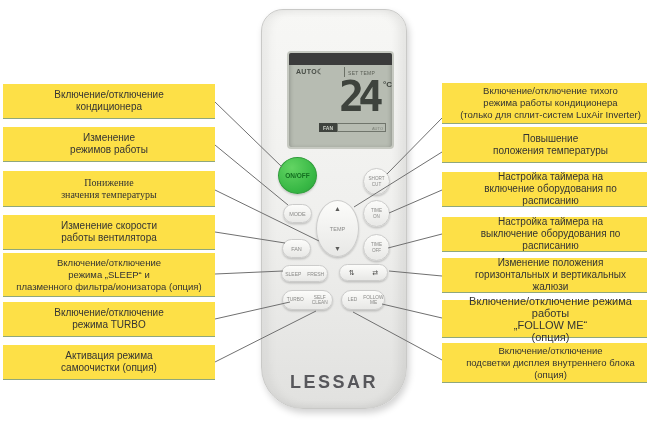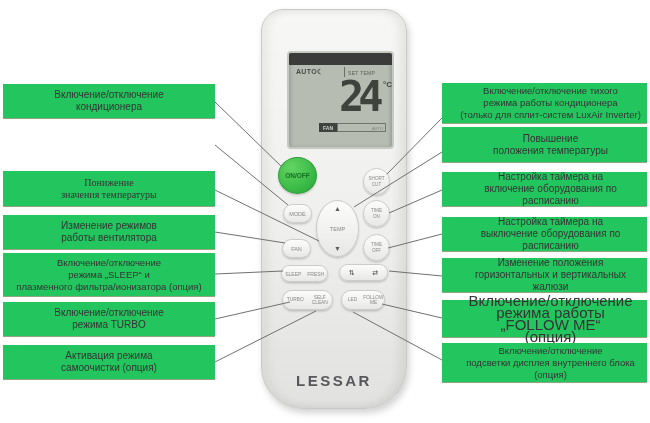--- a/index.html
+++ b/index.html
@@ -1,30 +1,30 @@
 <!DOCTYPE html>
 <html><head>
 <meta charset="utf-8">
 <style>
   html,body{margin:0;padding:0;background:#fff;}
   .stage{position:relative;width:650px;height:423px;background:#fff;overflow:hidden;
          font-family:"Liberation Sans",sans-serif;}
   
-  .callout{position:absolute;background:#22c55e;border-bottom:1px solid #8fa77c;
+  .callout{position:absolute;background:#fde047;border-bottom:1px solid #8fa77c;
            color:#333;font-size:10px;line-height:12px;text-align:center;
            display:flex;align-items:center;justify-content:center;
            white-space:pre-line;box-sizing:border-box;padding:2px 4px;z-index:2;}
   .cl{left:3px;width:212px;}
   .cr{left:442px;width:205px;padding-left:16px;}
   .l1{top:84px;height:35px;}  .l2{top:127px;height:35px;} .l3{top:171px;height:36px;font-family:Liberation Serif, serif;}
   .l4{top:215px;height:35px;} .l5{top:253px;height:44px;font-size:9.5px;}
   .l6{top:302px;height:35px;} .l7{top:345px;height:35px;}
   .r1{top:83px;height:41px;font-size:9.5px;} .r2{top:127px;height:36px;}
   .r3{top:172px;height:35px;} .r4{top:217px;height:35px;} .r5{top:258px;height:35px;}
-  .r6{top:300px;height:38px;font-size:15px;} .r7{top:343px;height:40px;font-size:9.5px;}
+  .r6{top:300px;height:38px;font-size:11px;} .r7{top:343px;height:40px;font-size:9.5px;}
   
   .connectors{position:absolute;left:0;top:0;width:650px;height:423px;z-index:3;pointer-events:none;}
   .connectors line{stroke:#707070;stroke-width:1;}
   
   .remote{position:absolute;left:261px;top:9px;width:146px;height:400px;z-index:1;
           background:linear-gradient(180deg,#f7f7f5,#efefed 55%,#e1e1df);
           border:1px solid #c9c9c7;border-radius:22px 22px 42px 42px;box-sizing:border-box;
           box-shadow:inset -7px 0 10px rgba(0,0,0,.07),inset 7px 0 10px rgba(0,0,0,.05),
                      2px 4px 7px rgba(0,0,0,.18);}
   .lcd{position:absolute;left:25px;top:41px;width:107px;height:98px;background:#b7bcb2;
@@ -56,21 +56,21 @@
   .temp-arrow{position:absolute;left:0;right:0;text-align:center;font-size:7px;color:#5c5c5a;cursor:default;}
   .temp-up{top:4px;} .temp-down{bottom:4px;}
   .btn-shortcut{left:101px;top:158px;width:27px;height:27px;font-size:4.6px;line-height:5.5px;}
   .btn-timeon{left:101px;top:190px;width:27px;height:27px;font-size:4.6px;line-height:5.5px;}
   .btn-timeoff{left:101px;top:224px;width:27px;height:27px;font-size:4.6px;line-height:5.5px;}
   .btn-sleepfresh{left:19px;top:255px;width:47px;height:17px;font-size:5px;justify-content:space-around;}
   .btn-swing{left:77px;top:254px;width:49px;height:17px;font-size:7px;justify-content:space-around;color:#4d4d4b;}
   .btn-turboself{left:20px;top:280px;width:51px;height:20px;font-size:4.8px;line-height:5.5px;justify-content:space-around;}
   .btn-ledfollow{left:79px;top:280px;width:44px;height:20px;font-size:4.8px;line-height:5.5px;justify-content:space-around;}
   .half{flex:1;display:flex;align-items:center;justify-content:center;white-space:pre-line;}
-  .logo{position:absolute;left:0;right:0;top:362px;text-align:center;font-size:15px;
+  .logo{position:absolute;left:0;right:0;top:362px;text-align:center;font-size:18px;
         font-weight:bold;letter-spacing:2.5px;color:#57575b;}
 </style>
 </head>
 <body>
 
 <div class="stage">
 
   <svg class="connectors">
     <line x1="215" y1="102" x2="282" y2="167"></line>
     <line x1="215" y1="145" x2="288" y2="205"></line>
@@ -83,23 +83,25 @@
     <line x1="442" y1="152" x2="354" y2="207"></line>
     <line x1="442" y1="190" x2="389" y2="213"></line>
     <line x1="442" y1="234" x2="388" y2="248"></line>
     <line x1="442" y1="276" x2="389" y2="271"></line>
     <line x1="442" y1="318" x2="382" y2="304"></line>
     <line x1="442" y1="360" x2="353" y2="312"></line>
   </svg>
 
   <div class="callout cl l1">Включение/отключение
 кондиционера</div>
+  <div class="callout cl l2">Изменение
+режимов работы</div>
   <div class="callout cl l3">Понижение
 значения температуры</div>
-  <div class="callout cl l4">Изменение режимов
+  <div class="callout cl l4">Изменение скорости
 работы вентилятора</div>
   <div class="callout cl l5">Включение/отключение
 режима „SLEEP“ и
 плазменного фильтра/ионизатора (опция)</div>
   <div class="callout cl l6">Включение/отключение
 режима TURBO</div>
   <div class="callout cl l7">Активация режима
 самоочистки (опция)</div>
 
   <div class="callout cr r1">Включение/отключение тихого

